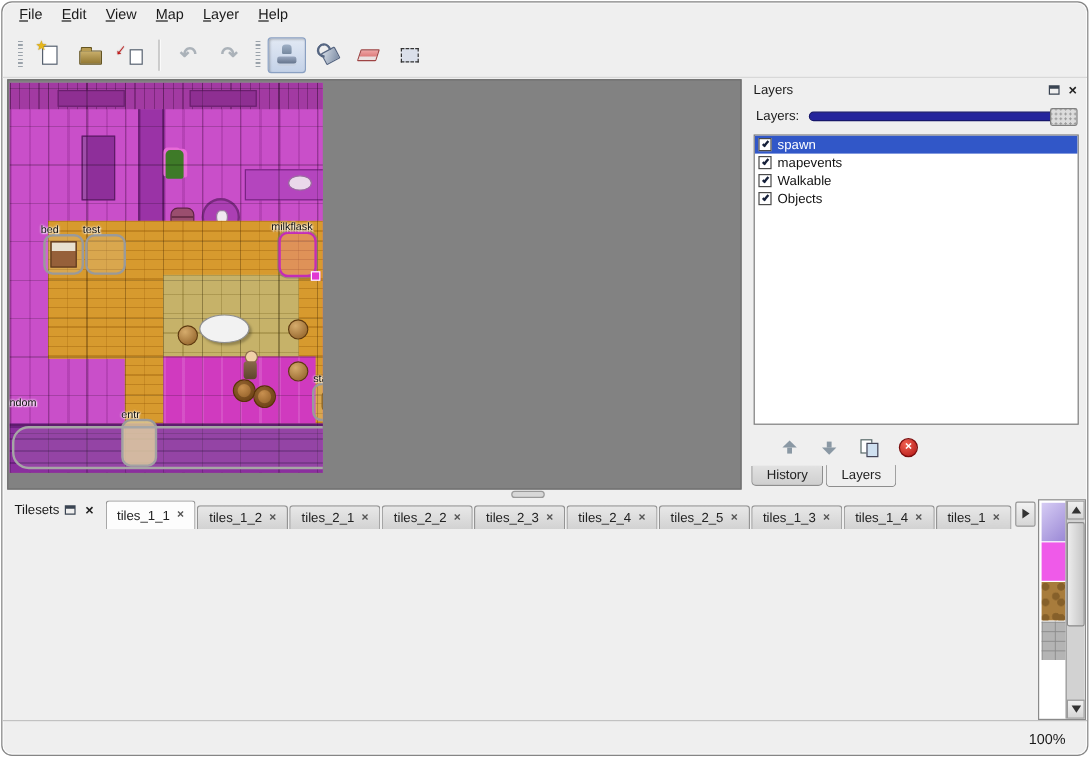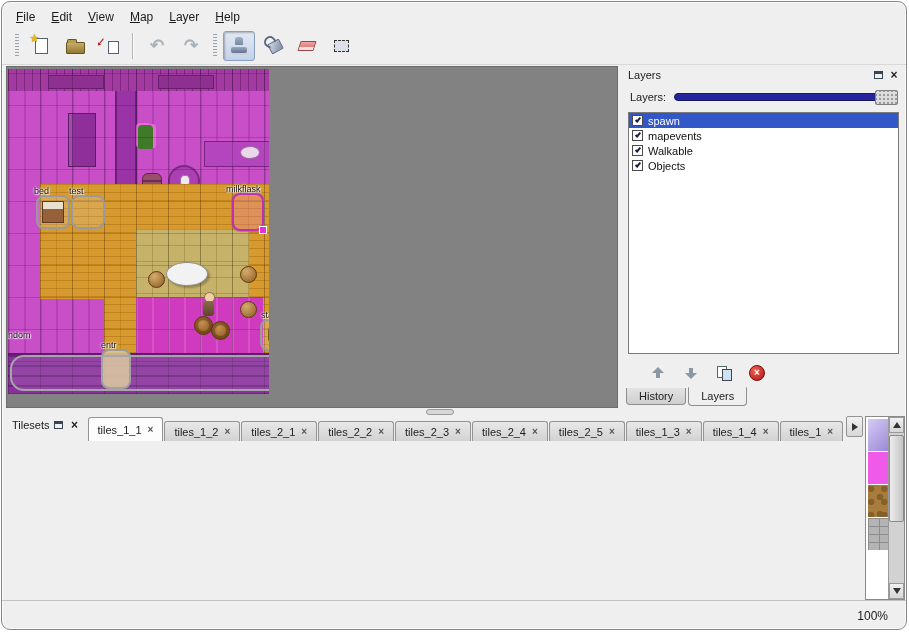--- a/index.html
+++ b/index.html
@@ -2,21 +2,21 @@
 <html><head>
 <meta charset="utf-8">
 <style>
   * { margin:0; padding:0; box-sizing:border-box; }
   html,body { width:909px; height:632px; background:#ffffff; font-family:"Liberation Sans", sans-serif; }
   .window { position:absolute; left:1px; top:1px; width:906px; height:629px; background:#efefef;
             border:1px solid #858585; border-radius:9px; overflow:hidden;
             box-shadow: inset 0 0 0 1px #fbfbfb; }
 
   
-  .menubar { position:absolute; left:0; top:0; right:0; height:25px; display:flex; align-items:flex-end; padding-left:6px; }
+  .menubar { position:absolute; left:0; top:0; right:0; height:25px; display:flex; align-items:flex-start; padding-left:6px; }
   .menu-item { display:inline-block; padding:3px 8px; font-size:12px; color:#1a1a1a; cursor:default; }
   .menu-item::first-letter { text-decoration:underline; }
 
   
   .toolbar { position:absolute; left:0; top:25px; right:0; height:38px; display:flex; align-items:center; padding-left:8px;
              border-bottom:1px solid #d8d8d8; }
   .tb-handle { width:4px; height:24px; margin:0 5px;
                background:repeating-linear-gradient(180deg,#9aa2aa 0 1px, rgba(0,0,0,0) 1px 3px); }
   .tb-sep { width:0; height:26px; border-left:1px solid #b4b4b4; border-right:1px solid #fdfdfd; margin:0 6px; }
   .tb-btn { width:32px; height:30px; border:1px solid transparent; background:transparent; border-radius:3px;
@@ -162,21 +162,21 @@
               border:1px solid #8e8e8e; border-top:none; border-radius:0 0 4px 4px; margin-right:2px; margin-top:0; height:17px; }
   .dock-tab.active { background:#efefef; height:19px; border-top:1px solid #efefef; margin-top:-1px; }
 
   
   .h-split { position:absolute; left:4px; top:406px; width:899px; height:8px; }
   .h-split .grip { position:absolute; left:420px; top:1px; width:28px; height:6px; background:#d8d8d8;
                    border:1px solid #9a9a9a; border-radius:3px; }
 
   
   .tilesets-dock { position:absolute; left:4px; top:414px; width:899px; height:184px; display:flex; flex-direction:row; }
-  .ts-tabbar { height:25px; display:flex; align-items:flex-start; padding-left:2px; position:relative; }
+  .ts-tabbar { height:25px; display:flex; align-items:center; padding-left:2px; position:relative; }
   .ts-tabs { flex:1; display:flex; overflow:hidden; height:25px; align-items:flex-end; }
   .ts-tab { flex:0 0 auto; display:flex; align-items:center; gap:6px; padding:3px 9px; font-size:11px; color:#222;
             background:linear-gradient(#e8e8e8,#d2d2d2); border:1px solid #949494; border-bottom:none;
             border-radius:3px 3px 0 0; margin-right:1px; height:20px; }
   .ts-tab.active { background:#fdfdfd; height:24px; position:relative; z-index:2; }
   .ts-close { font-size:10px; font-weight:bold; color:#555; }
   .ts-scroll { width:17px; height:21px; margin:0 2px 1px 2px; background:linear-gradient(#f2f2f2,#d6d6d6);
                border:1px solid #949494; border-radius:2px; display:flex; align-items:center; justify-content:center; }
   .tri-r { width:0; height:0; border-top:4px solid transparent; border-bottom:4px solid transparent; border-left:6px solid #333; }
   .tri-u { width:0; height:0; border-left:4px solid transparent; border-right:4px solid transparent; border-bottom:6px solid #333; }

